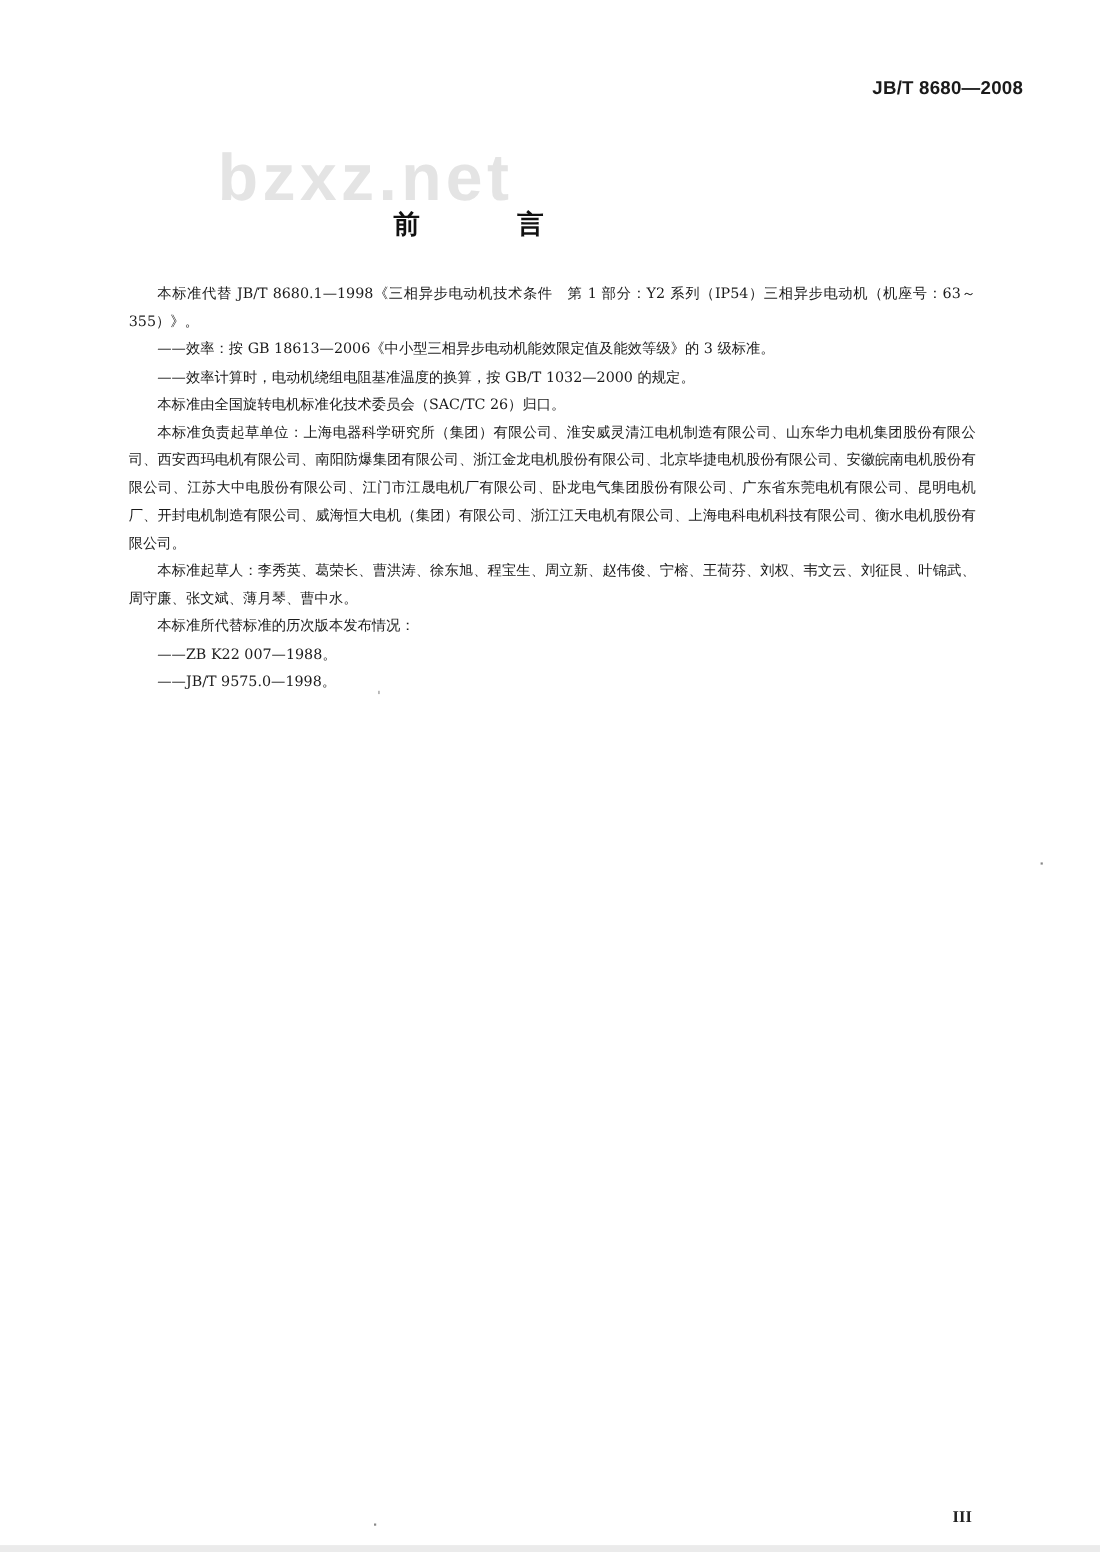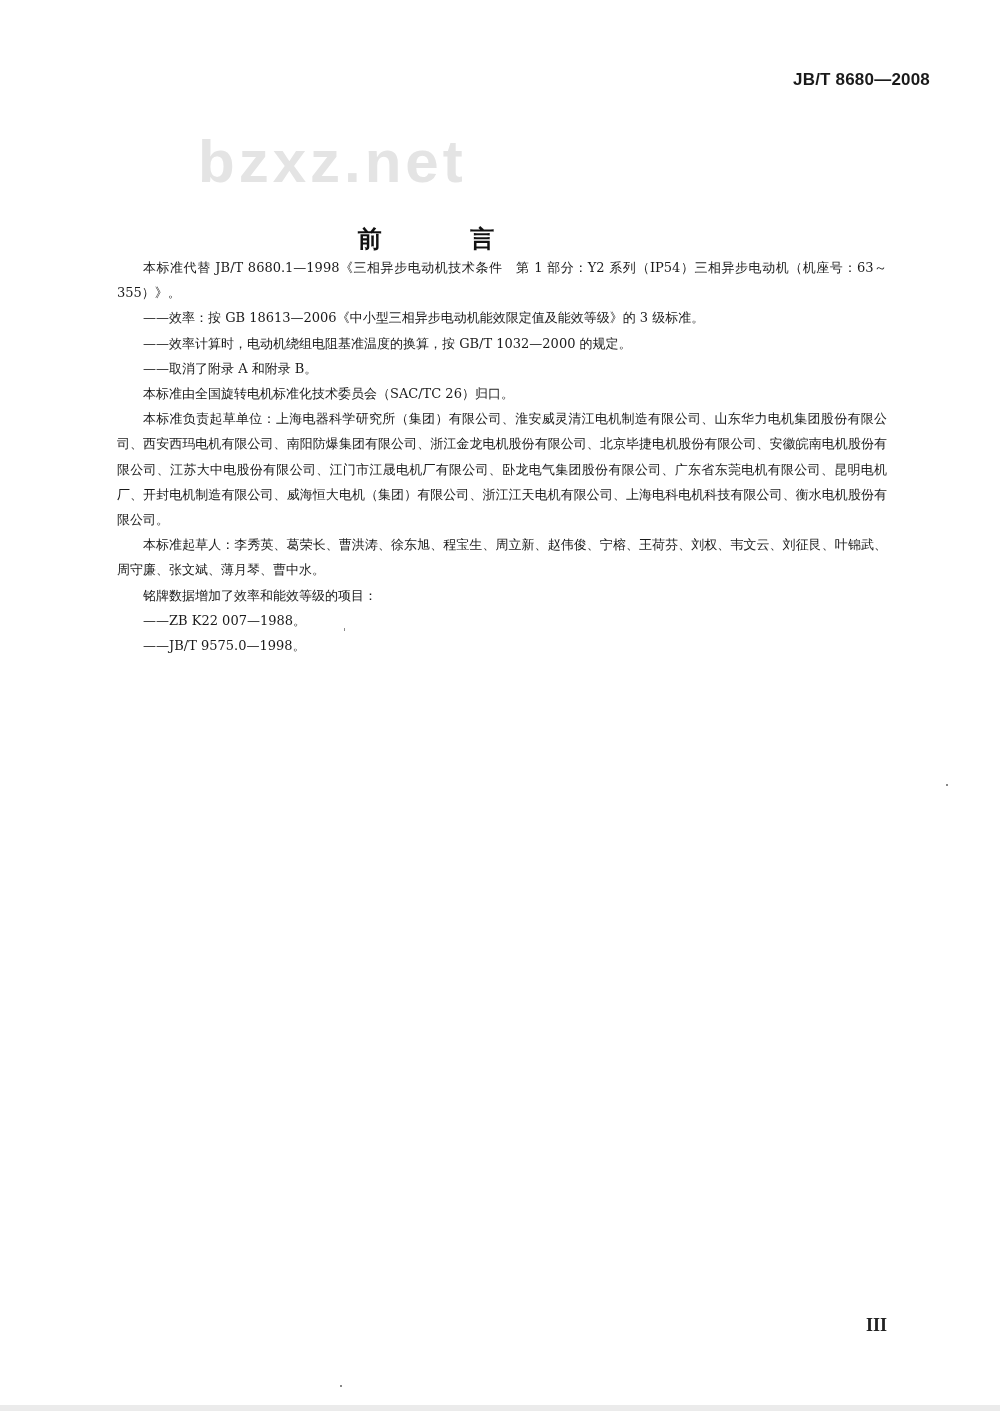--- a/index.html
+++ b/index.html
@@ -7,46 +7,45 @@
          font-family:"DejaVu Serif","Liberation Serif",serif; color:#1a1a1a; }
   .page { position:absolute; left:0; top:0; width:994px; height:1405px; background:#fff;
           border-right:5px solid #6d28d9; border-bottom:1px solid #e0e0e0;padding-left:48px; }
   .bottom-strip { position:absolute; left:0; top:1405px; width:1000px; height:6px; background:#ebebeb; }
   .std-number { position:absolute; right:112px; top:70px; font-family:"Liberation Sans",sans-serif;
                 font-size:17px; font-weight:bold; letter-spacing:0.2px; color:#1a1a1a; }
   .watermark { position:absolute; left:198px; top:132px; font-family:"Liberation Sans",sans-serif;
                font-size:60px; font-weight:bold; color:#e4e4e4; letter-spacing:4px; line-height:1; }
   .title { position:absolute; left:0; width:852px; top:188px; text-align:center;
            font-family:"DejaVu Sans",sans-serif; font-size:24px; font-weight:bold; letter-spacing:40px;
-           text-indent:40px; color:#111;margin-top:35px; }
+           text-indent:40px; color:#111; }
   .body { position:absolute; left:117px; top:255px; width:770px; font-size:13px; line-height:25.2px; }
   .p { margin:0; text-align:justify; }
   .indent { text-indent:2em; }
   .dash { text-indent:2em; }
-  .page-num { position:absolute; left:866px; top:1315px; font-family:"Liberation Serif",serif;
-              font-weight:bold; font-size:18px; color:#222; }
+  .page-num { position:absolute; left:866px; top:1372px; font-family:"Liberation Serif",serif;
+              font-weight:bold; font-size:15px; color:#222; }
   .speck { position:absolute; width:2px; height:2px; background:#888; }
 </style>
 </head>
 <body>
 
 <div class="page">
   <div class="std-number">JB/T 8680—2008</div>
   <div class="watermark">bzxz.net</div>
   <div class="title">前 言</div>
 
   <div class="body">
     <p class="p indent">本标准代替 JB/T 8680.1—1998《三相异步电动机技术条件　第 1 部分：Y2 系列（IP54）三相异步电动机（机座号：63～355）》。</p>
     <p class="p dash">——效率：按 GB 18613—2006《中小型三相异步电动机能效限定值及能效等级》的 3 级标准。</p>
     <p class="p dash">——效率计算时，电动机绕组电阻基准温度的换算，按 GB/T 1032—2000 的规定。</p>
-    <p class="p dash">——取消了附录 A 和附录 B。</p>
     <p class="p indent">本标准由全国旋转电机标准化技术委员会（SAC/TC 26）归口。</p>
     <p class="p indent">本标准负责起草单位：上海电器科学研究所（集团）有限公司、淮安威灵清江电机制造有限公司、山东华力电机集团股份有限公司、西安西玛电机有限公司、南阳防爆集团有限公司、浙江金龙电机股份有限公司、北京毕捷电机股份有限公司、安徽皖南电机股份有限公司、江苏大中电股份有限公司、江门市江晟电机厂有限公司、卧龙电气集团股份有限公司、广东省东莞电机有限公司、昆明电机厂、开封电机制造有限公司、威海恒大电机（集团）有限公司、浙江江天电机有限公司、上海电科电机科技有限公司、衡水电机股份有限公司。</p>
     <p class="p indent">本标准起草人：李秀英、葛荣长、曹洪涛、徐东旭、程宝生、周立新、赵伟俊、宁榕、王荷芬、刘权、韦文云、刘征艮、叶锦武、周守廉、张文斌、薄月琴、曹中水。</p>
-    <p class="p indent">铭牌数据增加了效率和能效等级的项目：</p>
+    <p class="p indent">本标准所代替标准的历次版本发布情况：</p>
     <p class="p dash">——ZB K22 007—1988。</p>
     <p class="p dash">——JB/T 9575.0—1998。</p>
   </div>
 
   <div class="speck" style="left:946px;top:784px;"></div>
   <div class="speck" style="left:340px;top:1385px;"></div>
   <div class="speck" style="left:344px;top:628px;width:1px;height:3px;"></div>
 
   <div class="page-num">III</div>
 </div>

